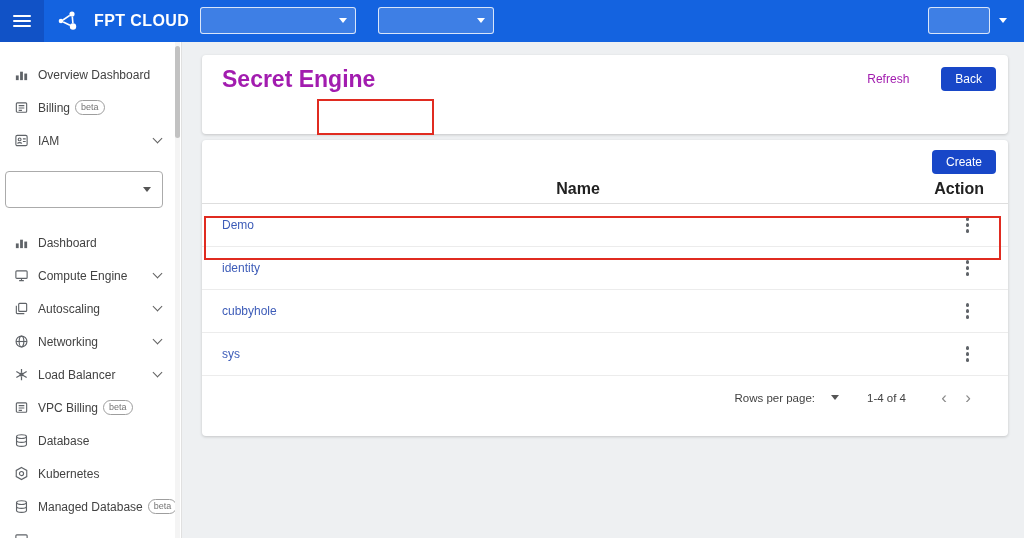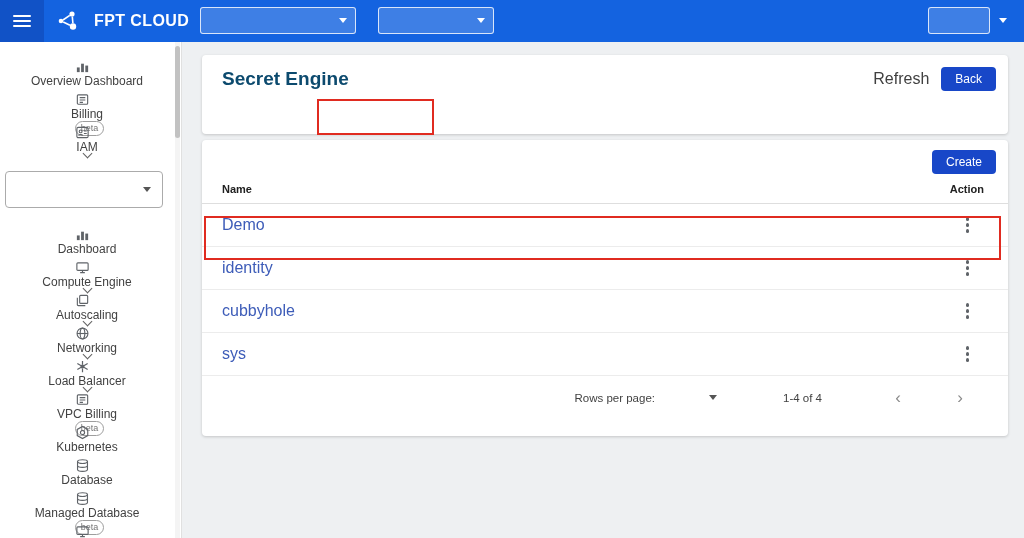--- a/index.html
+++ b/index.html
@@ -14,54 +14,54 @@
   .brand { display:flex; align-items:center; gap:14px; margin-left:12px; color:#fff; font-weight:700; font-size:16px; letter-spacing:.4px; white-space:nowrap; }
   .tb-select { height:27px; background:rgba(255,255,255,.18); border:1px solid rgba(255,255,255,.8); border-radius:3px; display:flex; align-items:center; justify-content:flex-end; padding:0 8px; cursor:pointer; color:#fff; font-size:12px; }
   .s1 { position:absolute; left:200px; top:7px; width:156px; }
   .s2 { position:absolute; left:378px; top:7px; width:116px; }
   .user-menu { position:absolute; left:928px; top:7px; display:flex; align-items:center; gap:9px; cursor:pointer; }
   .s3 { width:62px; }
   .caret-down-white { width:0; height:0; border-left:4px solid transparent; border-right:4px solid transparent; border-top:5px solid #fff; }
 
   
   .sidebar { position:absolute; left:0; top:42px; width:182px; height:496px; background:#fff; border-right:1px solid #e0e0e0; overflow:hidden; padding-top:16px; }
-  .side-item { display:flex; align-items:center; height:33px; padding:0 20px 0 13px; color:#424242; font-size:12px; cursor:pointer;flex-direction:column; }
+  .side-item { display:flex; align-items:center; height:33px; padding:0 20px 0 13px; color:#424242; font-size:12px; cursor:pointer; }
   .side-item .icon { width:16px; height:16px; margin-right:9px; color:#5f6368; flex:none; display:flex; align-items:center; justify-content:center; }
   .side-item .lbl { white-space:nowrap; }
   .spacer { flex:1; }
   .badge { border:1px solid #9e9e9e; color:#757575; font-size:9px; border-radius:8px; padding:0 5px; line-height:13px; margin-left:5px; white-space:nowrap; }
   .chev { width:7px; height:7px; border-right:1.5px solid #616161; border-bottom:1.5px solid #616161; transform:rotate(45deg); margin-top:-4px; flex:none; }
   .side-select { margin:14px 0 0 5px; width:158px; height:37px; border:1px solid #ababab; border-radius:4px; display:flex; align-items:center; justify-content:flex-end; padding:0 11px; cursor:pointer; background:#fff; }
   .caret-down-gray { width:0; height:0; border-left:4px solid transparent; border-right:4px solid transparent; border-top:5px solid #555; }
   .side-main { margin-top:18px; }
   .side-scrollbar { position:absolute; right:1px; top:0; width:5px; height:496px; background:#f4f4f4; }
   .side-scrollbar .thumb { position:absolute; top:4px; left:0; width:5px; height:92px; background:#c2c2c2; border-radius:3px; }
 
   
   .card { position:absolute; background:#fff; border-radius:4px; box-shadow:0 1px 3px rgba(0,0,0,.18); }
   .card1 { left:202px; top:55px; width:806px; height:79px; }
   .card2 { left:202px; top:140px; width:806px; height:296px; }
 
   .head { display:flex; align-items:center; height:40px; padding:8px 12px 0 20px; }
-  .page-title { font-size:19px; font-weight:700; color:#0c4a6e; flex:1; }
-  .refresh { font-size:16px; color:#404040; margin-right:12px; cursor:pointer; }
+  .page-title { font-size:23px; font-weight:700; color:#a21caf; flex:1; }
+  .refresh { font-size:12px; color:#a21caf; margin-right:32px; cursor:pointer; }
   .btn { background:#1847c8; color:#fff; font-size:12px; border:none; border-radius:4px; height:24px; padding:0 14px; cursor:pointer; font-weight:500; font-family:"Liberation Sans",sans-serif; }
   .tabs { display:flex; height:38px; align-items:center; padding-left:2px; }
   .tab { width:114px; text-align:center; font-size:12px; color:#616161; cursor:pointer; }
   .tab.active { color:#1f1f1f; font-weight:700; }
 
   .create-row { display:flex; justify-content:flex-end; padding:10px 12px 0; }
-  .thead { display:flex; align-items:center; height:30px; padding:0 24px 0 20px; border-bottom:1px solid #dedede; font-size:11px; font-weight:700; color:#212121; }
+  .thead { display:flex; align-items:center; height:30px; padding:0 24px 0 20px; border-bottom:1px solid #dedede; font-size:16px; font-weight:700; color:#212121;text-align:center; }
   .thead .cn { flex:1; }
-  .trow { display:flex; align-items:center; height:43px; padding:0 36px 0 20px; border-bottom:1px solid #ececec; font-size:16px; }
+  .trow { display:flex; align-items:center; height:43px; padding:0 36px 0 20px; border-bottom:1px solid #ececec; font-size:12px; }
   .trow .link { flex:1; color:#3d5cb8; cursor:pointer; }
   .kebab { display:flex; flex-direction:column; gap:2.5px; cursor:pointer; padding:4px 3px; }
   .kebab i { width:3.5px; height:3.5px; border-radius:50%; background:#5f6368; display:block; }
 
-  .pagination { display:flex; align-items:center; justify-content:flex-end; height:43px; padding-right:36px; font-size:11.5px; color:#424242;gap:38px; }
+  .pagination { display:flex; align-items:center; justify-content:flex-end; height:43px; padding-right:28px; font-size:11.5px; color:#424242; }
   .rpp-caret { width:0; height:0; border-left:4px solid transparent; border-right:4px solid transparent; border-top:5px solid #555; margin:0 28px 0 16px; cursor:pointer; }
   .range { margin-right:26px; }
   .pg-chev { font-size:17px; color:#8a8a8a; width:24px; text-align:center; cursor:pointer; line-height:1; }
 
   
   .annotation { position:absolute; border:2px solid #e02b20; pointer-events:none; z-index:10; }
   .ann-tab { left:317px; top:99px; width:117px; height:36px; }
   .ann-row { left:204px; top:216px; width:797px; height:44px; }
 </style>
 </head>
@@ -213,35 +213,35 @@
             <path d="M5 6h6M5 8.5h6M5 11h3.5"></path>
           </svg>
       </span>
       <span class="lbl">VPC Billing</span>
       <span class="badge">beta</span>
     </div>
 
     <div class="side-item">
       <span class="icon">
         <svg width="15" height="15" viewBox="0 0 16 16" fill="none" stroke="currentColor" stroke-width="1.2">
+            <ellipse cx="8" cy="3.8" rx="5.3" ry="2"></ellipse>
+            <path d="M2.7 3.8v8.4c0 1.1 2.4 2 5.3 2s5.3-.9 5.3-2V3.8M2.7 8c0 1.1 2.4 2 5.3 2s5.3-.9 5.3-2"></path>
+          </svg>
+      </span>
+      <span class="lbl">Database</span>
+    </div>
+
+    <div class="side-item">
+      <span class="icon">
+        <svg width="15" height="15" viewBox="0 0 16 16" fill="none" stroke="currentColor" stroke-width="1.2">
             <path d="M8 1.5l5.6 3.2v6.6L8 14.5l-5.6-3.2V4.7z"></path>
             <circle cx="8" cy="8" r="2.2"></circle>
           </svg>
       </span>
       <span class="lbl">Kubernetes</span>
-    </div>
-
-    <div class="side-item">
-      <span class="icon">
-        <svg width="15" height="15" viewBox="0 0 16 16" fill="none" stroke="currentColor" stroke-width="1.2">
-            <ellipse cx="8" cy="3.8" rx="5.3" ry="2"></ellipse>
-            <path d="M2.7 3.8v8.4c0 1.1 2.4 2 5.3 2s5.3-.9 5.3-2V3.8M2.7 8c0 1.1 2.4 2 5.3 2s5.3-.9 5.3-2"></path>
-          </svg>
-      </span>
-      <span class="lbl">Database</span>
     </div>
 
     <div class="side-item">
       <span class="icon">
         <svg width="15" height="15" viewBox="0 0 16 16" fill="none" stroke="currentColor" stroke-width="1.2">
             <ellipse cx="8" cy="3.8" rx="5.3" ry="2"></ellipse>
             <path d="M2.7 3.8v8.4c0 1.1 2.4 2 5.3 2s5.3-.9 5.3-2V3.8M2.7 8c0 1.1 2.4 2 5.3 2s5.3-.9 5.3-2"></path>
           </svg>
       </span>
       <span class="lbl">Managed Database</span>

